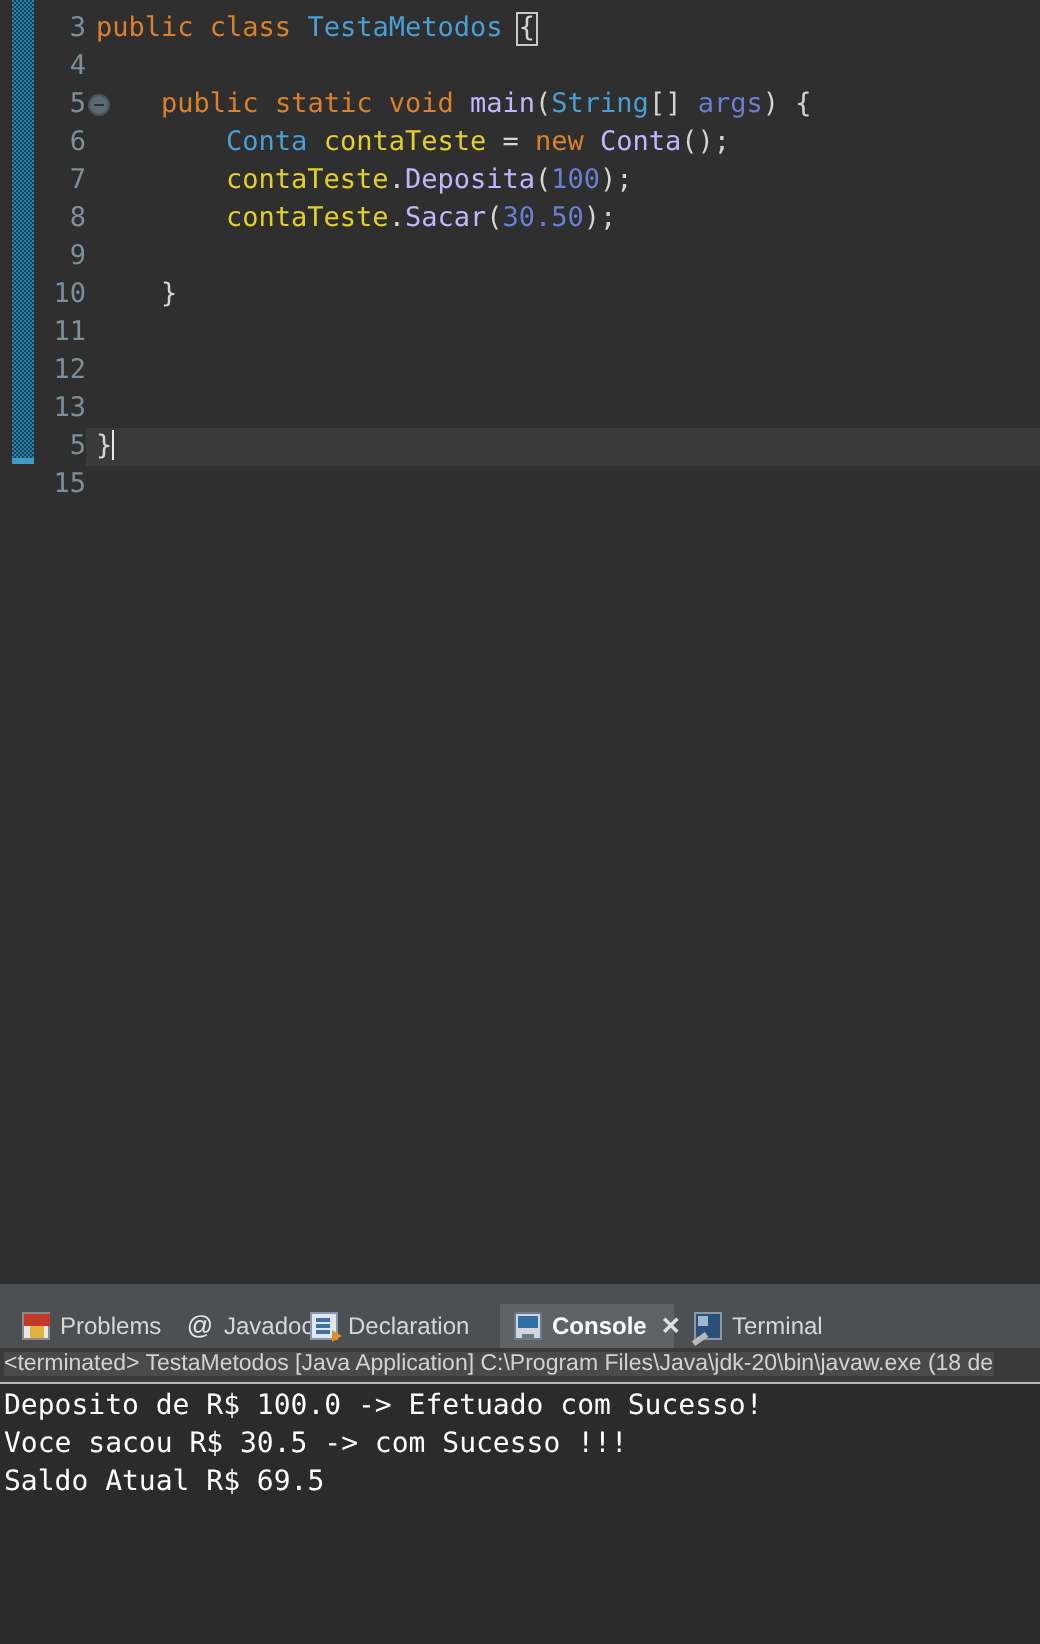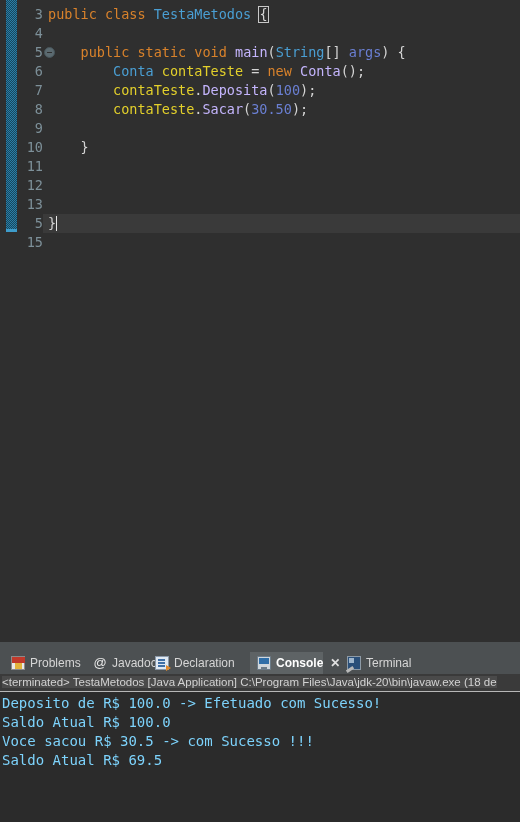--- a/index.html
+++ b/index.html
@@ -330,21 +330,21 @@
     background: #2b2b2b;
     padding: 2px 0 0 2px;
     box-sizing: border-box;
   }
   .oline {
     height: 19px;
     line-height: 19px;
     white-space: pre;
     font-family: "DejaVu Sans Mono", monospace;
     font-size: 14px;
-    color: #7dd3fc;
+    color: #ffffff;
   }
 </style>
 </head>
 <body>
 
 <div id="app">
 
   <div class="editor">
 
     <div class="marker-cap-top"></div>
@@ -394,37 +394,36 @@
         <span class="tlabel">Problems</span>
       </div>
       <div class="tab" style="left: 86px; width: 72px;">
         <span class="ticon ic-javadoc">@</span>
         <span class="tlabel">Javadoc</span>
       </div>
       <div class="tab" style="left: 148px; width: 90px;">
         <span class="ticon ic-decl"></span>
         <span class="tlabel">Declaration</span>
       </div>
-      <div class="tab active" style="left: 250px; width: 73px;">
+      <div class="tab active" style="left: 250px; width: 87px;">
         <span class="ticon ic-console"></span>
         <span class="tlabel">Console</span>
         <span class="tclose">✕</span>
       </div>
       <div class="tab" style="left: 340px; width: 80px;">
         <span class="ticon ic-terminal"></span>
         <span class="tlabel">Terminal</span>
       </div>
     </div>
 
   <div class="console">
     <div class="console-head">
       <span class="selhl">&lt;terminated&gt; TestaMetodos [Java Application] C:\Program Files\Java\jdk-20\bin\javaw.exe  (18 de</span>
     </div>
     <div class="console-rule"></div>
     <div class="console-body" id="console-body">
         <div class="oline">Deposito de R$ 100.0 -&gt; Efetuado com Sucesso!</div>
-        <div class="oline">Saldo Atual R$ 100.0</div>
         <div class="oline">Voce sacou R$ 30.5 -&gt; com Sucesso !!!</div>
         <div class="oline">Saldo Atual R$ 69.5</div>
       </div>
   </div>
 
 </div>
 
 </body></html>

